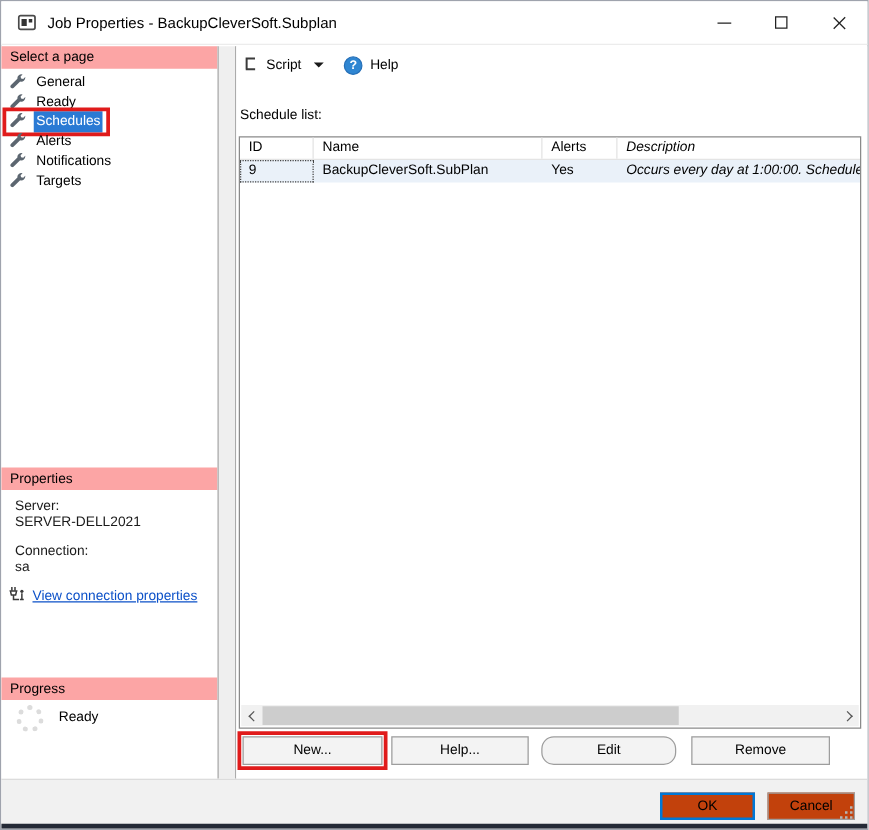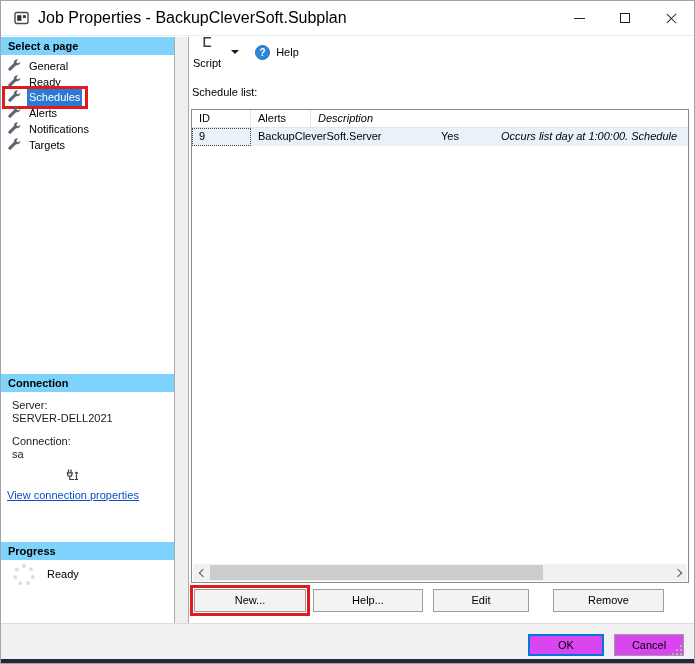--- a/index.html
+++ b/index.html
@@ -6,61 +6,61 @@
   html,body { background:#fff; }
   body { font-family: "Liberation Sans", "DejaVu Sans", sans-serif; font-size: 11px; color:#000; }
 
   .window { position:relative; width:695px; height:664px; background:#fff;
             border:1px solid #9FA3AD; overflow:hidden; }
 
   
   .titlebar { position:absolute; left:0; top:0; width:100%; height:35px; background:#fff;
               display:flex; align-items:center; border-bottom:1px solid #ECECEC; }
   .app-icon { margin-left:13px; display:flex; }
-  .title { margin-left:9px; font-size:16px; }
+  .title { margin-left:9px; font-size:12px; }
   .win-controls { margin-left:auto; display:flex; height:100%; }
   .wbtn { width:46px; height:100%; display:flex; align-items:center; justify-content:center; cursor:pointer; }
   .glyph-min { width:11px; height:1px; background:#222; }
   .glyph-max { width:10px; height:10px; border:1px solid #222; }
   .close-x { position:relative; width:12px; height:12px; }
   .close-x::before,.close-x::after { content:""; position:absolute; left:5.5px; top:0; width:1.4px; height:13px; background:#222; }
   .close-x::before { transform:rotate(45deg); }
   .close-x::after  { transform:rotate(-45deg); }
 
   
   .sidebar { position:absolute; left:0; top:36px; width:173px; height:586px; background:#fff; }
-  .section-header { position:absolute; left:0; width:173px; height:18px; background:#7dd3fc;
-                    font-weight:bold; line-height:18px; padding-left:7px; }
+  .section-header { position:absolute; left:0; width:173px; height:18px; background:#fca5a5;
+                    font-weight:normal; line-height:18px; padding-left:7px; }
   #hdr-select { top:0; }
   #hdr-connection { top:337px; }
   #hdr-progress { top:505px; }
 
   .nav-item { position:absolute; left:4px; height:17px; display:flex; align-items:flex-start; gap:6px;
               padding:0 3px; cursor:pointer; }
   .nav-item .nav-label { line-height:15px; padding:1px 2px; }
   .nav-item.selected .nav-label { background:#2A7AD4; color:#fff; }
   .red-outline { outline:3px solid #E01B1B; }
   .wrench { display:flex; }
 
   .conn-text { position:absolute; left:11px; white-space:nowrap; color:#1a1a1a; }
-  .link-row { position:absolute; left:6px; top:432px; display:flex; align-items:center; gap:5px;flex-direction:column; }
+  .link-row { position:absolute; left:6px; top:432px; display:flex; align-items:center; gap:5px; }
   .link { color:#0B50C8; text-decoration:underline; cursor:pointer; }
 
   .spinner { position:absolute; left:12px; top:527px; width:22px; height:22px;
              border:4px dotted #DCDCDC; border-radius:50%; }
   .ready { position:absolute; left:46px; top:531px; }
 
   
   .splitter { position:absolute; left:173px; top:36px; width:15px; height:586px; background:#EFEFEF;
               border-left:1px solid #ABABAB; border-right:1px solid #ABABAB; cursor:col-resize; }
 
   
   .main { position:absolute; left:188px; top:36px; right:0; height:586px; background:#fff; }
   .toolbar { position:absolute; left:0; top:0; width:100%; height:30px; display:flex; align-items:center; padding-left:4px; }
-  .tool-btn { display:flex; align-items:center; gap:6px; cursor:pointer;flex-direction:column; }
+  .tool-btn { display:flex; align-items:center; gap:6px; cursor:pointer; }
   .caret { width:0; height:0; border-left:4px solid transparent; border-right:4px solid transparent;
            border-top:4px solid #1a1a1a; margin-left:10px; cursor:pointer; }
   .help-btn { display:flex; align-items:center; gap:6px; margin-left:16px; cursor:pointer; }
   .help-circle { width:15px; height:15px; border-radius:50%; background:#2F86D2; border:1px solid #2670B8;
                  color:#fff; font-weight:bold; font-size:10px; display:flex; align-items:center; justify-content:center; }
 
   .schedule-label { position:absolute; left:3px; top:49px; }
 
   .listview { position:absolute; left:2px; top:72px; width:498px; height:474px;
               border:1px solid #8A8A8A; background:#fff; }
@@ -76,27 +76,27 @@
   .hs-left { left:0; } .hs-right { right:0; }
   .chev { width:6px; height:6px; border-color:#555; border-style:solid; border-width:0; }
   .chev-l { border-left-width:1.5px; border-bottom-width:1.5px; transform:rotate(45deg); margin-left:3px; }
   .chev-r { border-right-width:1.5px; border-top-width:1.5px; transform:rotate(45deg); margin-right:3px; }
   .hs-thumb { position:absolute; left:17px; top:1px; width:333px; height:15px; background:#CDCDCD; cursor:pointer; }
 
   .btn { position:absolute; top:552px; height:23px; background:#F3F3F3; border:1px solid #9D9D9D;
          text-align:center; line-height:21px; cursor:pointer; }
   #btn-new { left:5px; width:112px; outline:3px solid #E01B1B; outline-offset:1px; }
   #btn-pick { left:124px; width:110px; }
-  #btn-edit { left:244px; width:96px; }
+  #btn-edit { left:244px; width:108px;border-radius:10px; }
   #btn-remove { left:364px; width:111px; }
 
   
   .footer { position:absolute; left:0; top:622px; width:100%; height:37px; background:#F1F1F1;
             border-top:1px solid #DCDCDC; }
-  .f-btn { position:absolute; top:10px; height:22px; background:#d946ef; border:1px solid #9D9D9D;
+  .f-btn { position:absolute; top:10px; height:22px; background:#c2410c; border:1px solid #9D9D9D;
            text-align:center; line-height:20px; cursor:pointer; }
   #btn-ok { left:527px; width:76px; border:2px solid #0078D7; line-height:18px; }
   #btn-cancel { left:613px; width:70px; }
   .grip { position:absolute; right:12px; bottom:5px; width:2px; height:2px; background:#B5B5B5;
           box-shadow: 0 -4px #B5B5B5, 0 -8px #B5B5B5, -4px 0 #B5B5B5, -8px 0 #B5B5B5, -4px -4px #B5B5B5; }
 
   .bottombar { position:absolute; left:0; bottom:0; width:100%; height:4px; background:#242936; }
 </style>
 </head>
 <body>
@@ -170,21 +170,21 @@
     </div>
     <div class="nav-item" style="top:100px">
       <span class="wrench">
           <svg width="13" height="13" viewBox="0 0 16 16">
             <path fill="#5C6670" d="M15 4.5 13 6.5 10.9 6 10.4 3.9 12.4 1.9 A3.9 3.9 0 0 0 7.3 6.1 L1 12.4 A1.9 1.9 0 0 0 3.7 15.1 L10 8.8 A3.9 3.9 0 0 0 15 4.5 Z"></path>
           </svg>
         </span>
       <span class="nav-label">Targets</span>
     </div>
 
-    <div class="section-header" id="hdr-connection">Connection</div>
+    <div class="section-header" id="hdr-connection">Properties</div>
     <div class="conn-text" style="top:362px">Server:</div>
     <div class="conn-text" style="top:375px">SERVER-DELL2021</div>
     <div class="conn-text" style="top:398px">Connection:</div>
     <div class="conn-text" style="top:411px">sa</div>
 
     <div class="link-row">
       <span>
         <svg width="14" height="13" viewBox="0 0 14 13">
           <g stroke="#3A3A3A" fill="none" stroke-width="1.2">
             <path d="M2.5 0.5v3 M5 0.5v3"></path>
@@ -220,28 +220,29 @@
         <span class="help-circle">?</span>
         <span>Help</span>
       </div>
     </div>
 
     <div class="schedule-label">Schedule list:</div>
 
     <div class="listview">
       <div class="lv-header">
         <div class="lv-h c-id">ID</div>
+        <div class="lv-h c-name">Name</div>
         <div class="lv-h c-enabled">Alerts</div>
         <div class="lv-h c-desc">Description</div>
       </div>
       <div class="lv-row">
         <div class="lv-c c-id focus-cell">9</div>
-        <div class="lv-c c-name">BackupCleverSoft.Server</div>
+        <div class="lv-c c-name">BackupCleverSoft.SubPlan</div>
         <div class="lv-c c-enabled">Yes</div>
-        <div class="lv-c c-desc">Occurs list day at 1:00:00. Schedule</div>
+        <div class="lv-c c-desc">Occurs every day at 1:00:00. Schedule</div>
       </div>
 
       <div class="hscroll">
         <div class="hs-arrow hs-left">
             <span class="chev chev-l"></span>
           </div>
         <div class="hs-thumb"></div>
         <div class="hs-arrow hs-right">
             <span class="chev chev-r"></span>
           </div>

